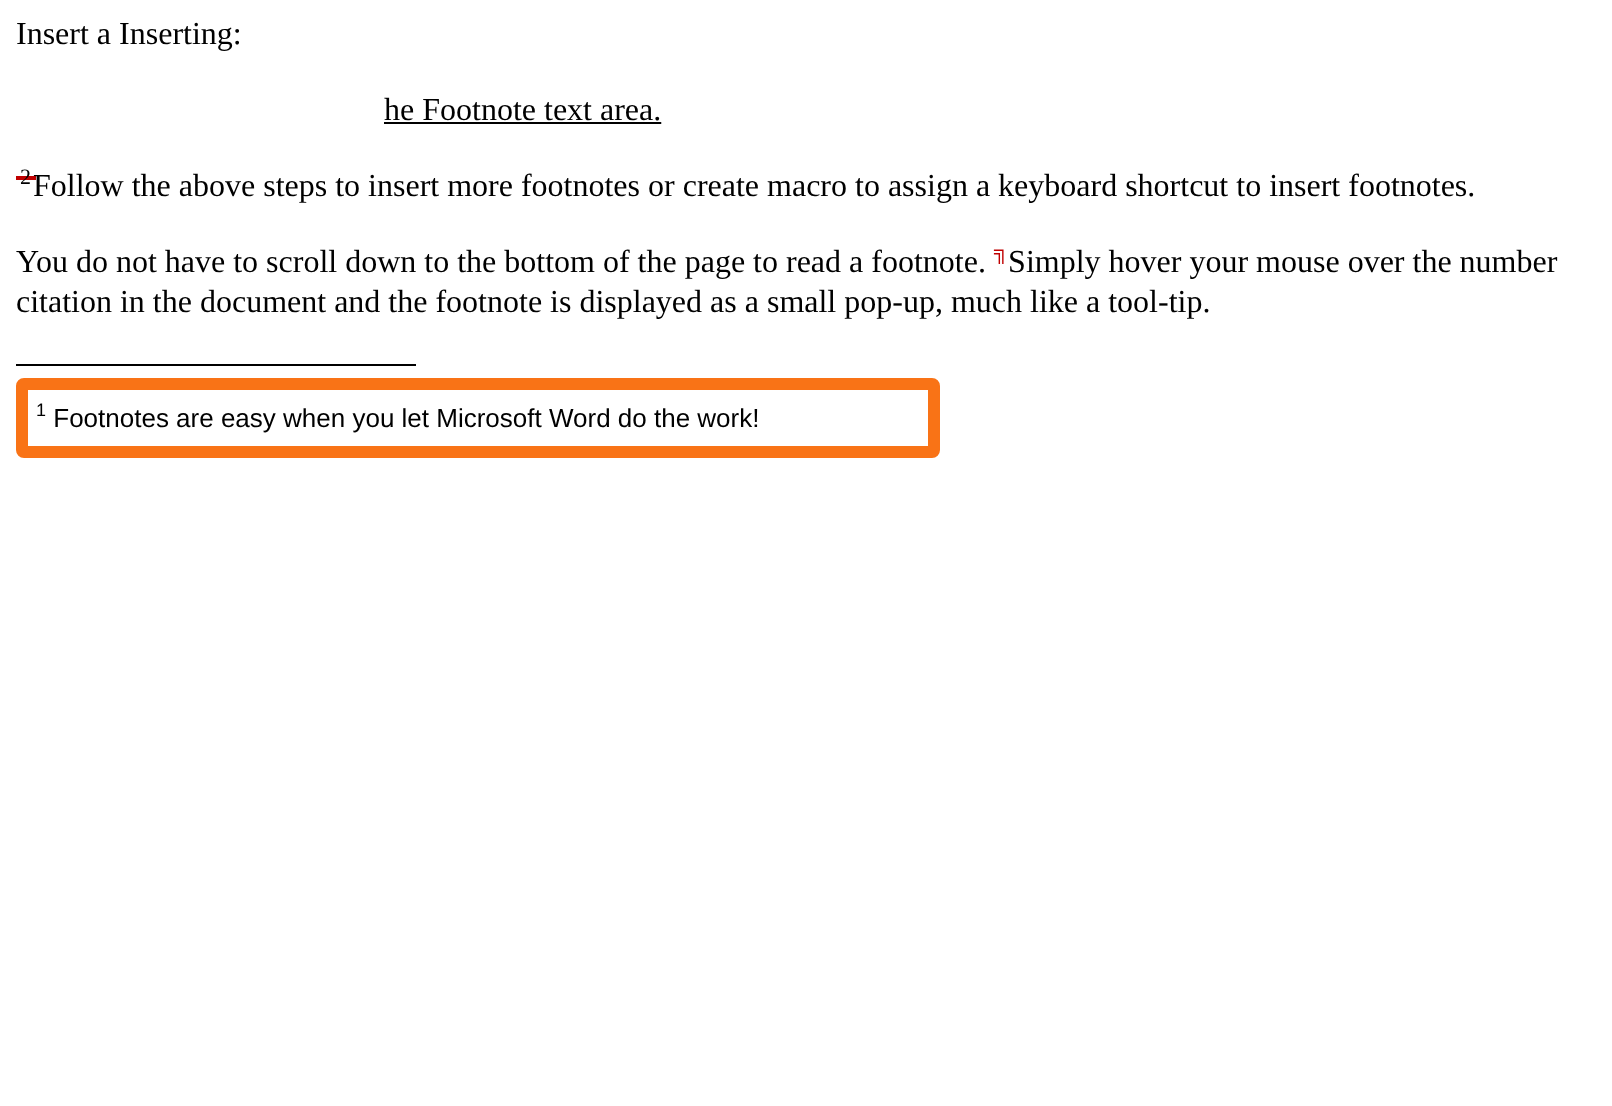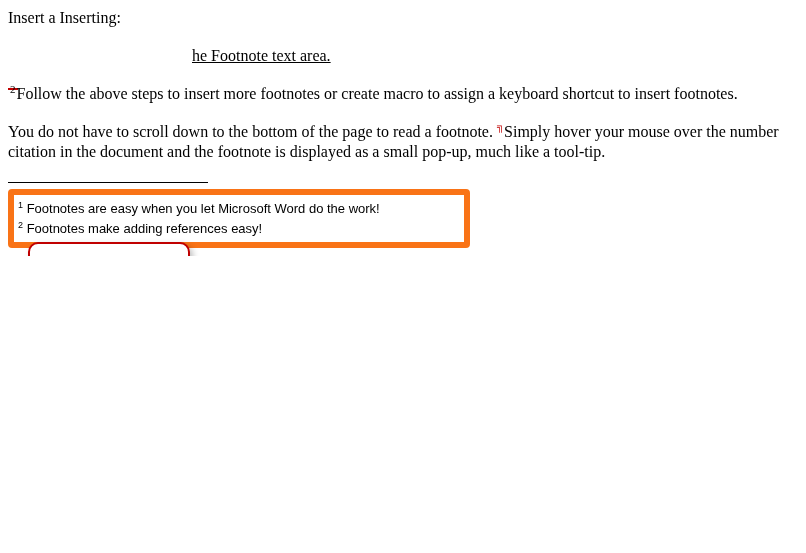--- a/index.html
+++ b/index.html
@@ -142,23 +142,20 @@
   <p class="para">
     <span>You do not have to scroll down to the bottom of the page to read a footnote. </span><span class="proof-mark">╗</span><span>Simply hover your mouse over the number citation in the document and the footnote is displayed as a small pop-up, much like a tool-tip.</span>
   </p>
 
   <hr class="footnote-sep">
 
   <div class="footnotes-block">
     <div>
       <span class="fn-num">1</span><span> Footnotes are easy when you let Microsoft Word do the work!</span>
     </div>
-    <div>
-      <span class="fn-num">2</span><span> Footnotes make adding references easy!</span>
-    </div>
   </div>
 
   <div class="callout ref-mark">
     <div>Footnote Reference</div>
     <div class="tail-outer"></div>
     <div class="tail-inner"></div>
   </div>
 
   <div class="callout ftn-text">
     <div>Footnote Text</div>

